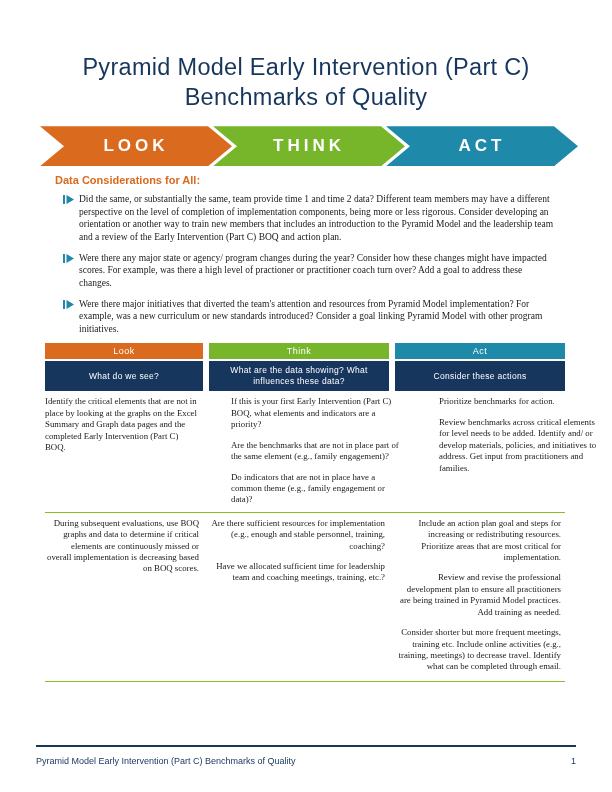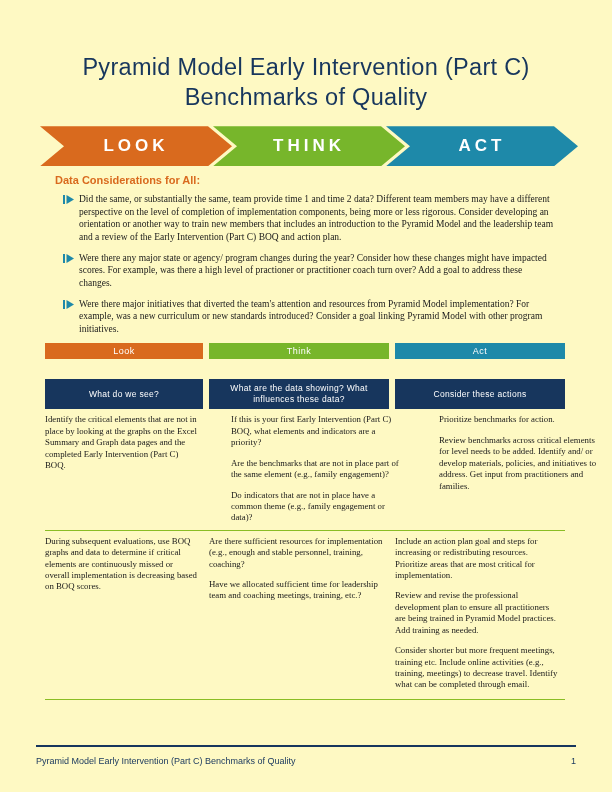--- a/index.html
+++ b/index.html
@@ -2,21 +2,21 @@
 <html><head>
 <meta charset="utf-8">
 <style>
   * { margin: 0; padding: 0; box-sizing: border-box; }
   html, body { background: #888; }
   .page {
     position: relative;
     width: 612px;
     height: 792px;
     margin: 0 auto;
-    background: #fef9c3;
+    background: #ffffff;
     font-family: "Liberation Serif", serif;
     color: #1a1a1a;
     overflow: hidden;
   }
 
   
   .doc-title {
     margin-top: 52px;
     text-align: center;
     font-family: "Liberation Sans", sans-serif;
@@ -85,41 +85,41 @@
     align-items: center;
     justify-content: center;
     font-family: "Liberation Sans", sans-serif;
     font-size: 9px;
     color: #ffffff;
     letter-spacing: 0.5px;
   }
   .th-look  { background: #D96A1E; }
   .th-think { background: #77B62B; }
   .th-act   { background: #1E89A9; }
-  .tsub-row { margin-top: 20px; }
+  .tsub-row { margin-top: 2px; }
   .th-navy {
     min-height: 30px;
     background: #17365D;
     display: flex;
     align-items: center;
     justify-content: center;
     text-align: center;
     font-family: "Liberation Sans", sans-serif;
     font-size: 8.5px;
     line-height: 1.35;
     color: #ffffff;
     padding: 2px 10px;
     letter-spacing: 0.3px;
   }
   .tbody-row { padding: 5px 0 6px 0; }
   .tcell { font-size: 8.8px; line-height: 1.3; color: #1a1a1a; padding-right: 4px; }
   .tcell p { margin-bottom: 9px; }
   .tcell p:last-child { margin-bottom: 0; }
   .row-1 { min-height: 112px; gap: 28px; }
-  .row-2 { min-height: 168px; }
+  .row-2 { min-height: 168px; text-align: right; }
   .rule-green { border: none; border-top: 1.5px solid #8ABD24; width: 520px; }
 
   
   .footer {
     position: absolute;
     left: 36px;
     right: 36px;
     bottom: 26px;
     font-family: "Liberation Sans", sans-serif;
     font-size: 9px;

